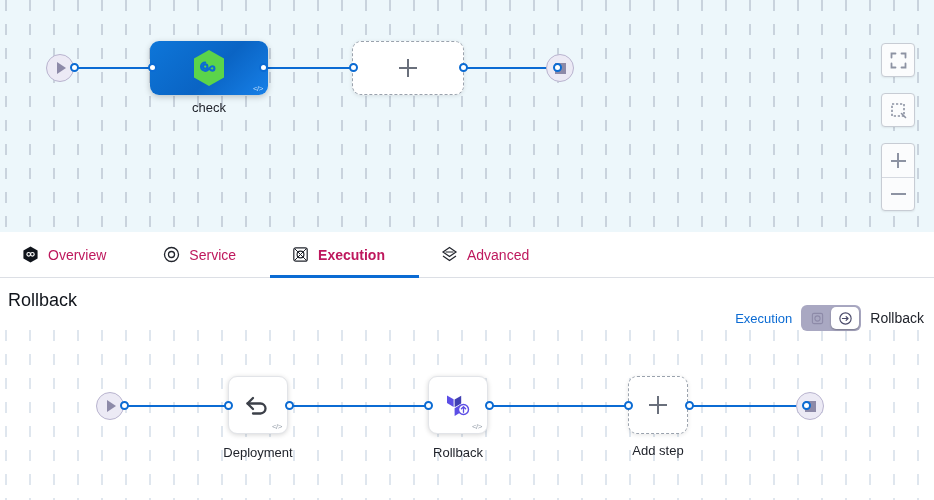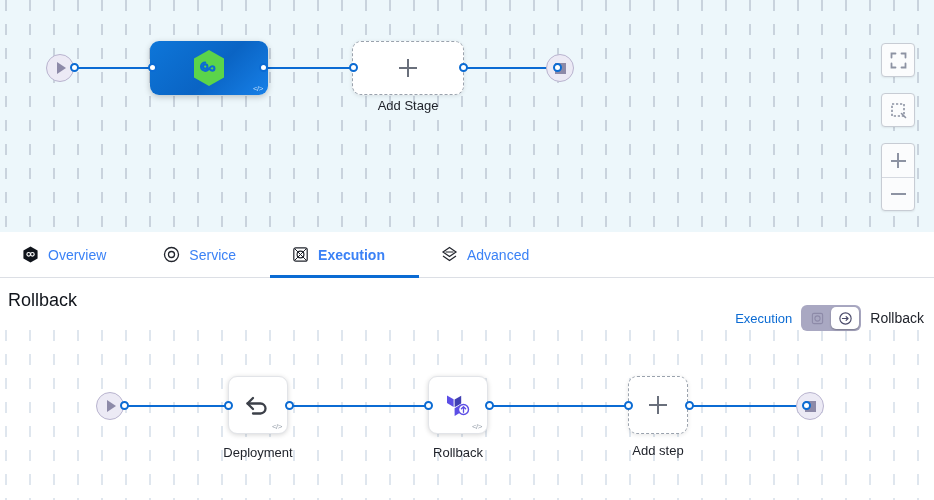--- a/index.html
+++ b/index.html
@@ -145,21 +145,21 @@
   .tabbar {
     position: absolute; left: 0; top: 232px;
     width: 934px; height: 46px;
     background: #ffffff;
     border-bottom: 1px solid #dcdfe5;
     display: flex; align-items: center;
   }
   .tab {
     display: flex; align-items: center; gap: 9px;
     height: 46px; padding: 0 0 0 0;
-    font-size: 14px; color: #3b82f6;
+    font-size: 14px; color: #be185d;
     position: relative;
   }
   .tab-icon { width: 17px; height: 17px; display: block; }
   .tab.active .tab-label { font-weight: bold; }
   .tab.active::after {
     content: ""; position: absolute; left: -22px; right: -34px; bottom: 0;
     height: 3px; background: #0b6bd3;
   }
 
   
@@ -206,27 +206,27 @@
 
   <div class="stage-node stage-check" style="left:150px; top:41px;">
     <svg class="hex-logo" viewBox="0 0 34 38">
       <polygon points="17,1 32,9.5 32,28.5 17,37 2,28.5 2,9.5" fill="#5bd44a"></polygon>
       <path d="M13.2 13.5c-2.4 0-4.2 1.8-4.2 4.1 0 2.3 1.8 4.1 4.2 4.1 1.6 0 2.6-.8 3.6-1.9l1.1-1.2c.8-.9 1.4-1.4 2.3-1.4 1.3 0 2.2 1 2.2 2.2s-.9 2.2-2.2 2.2c-.9 0-1.5-.5-2.3-1.4" fill="none" stroke="#0b6bd3" stroke-width="2.1" stroke-linecap="round"></path>
       <path d="M13.2 21.7c1.6 0 2.6-.8 3.6-1.9" fill="none" stroke="#0b6bd3" stroke-width="2.1" stroke-linecap="round"></path>
       <circle cx="13.2" cy="17.6" r="2.2" fill="none" stroke="#0b6bd3" stroke-width="2.1"></circle>
     </svg>
     <span class="code-badge on-blue">&lt;/&gt;</span>
   </div>
+  <div class="node-label" style="left:150px; top:99px; width:118px;">check</div>
   <div class="dot" style="left:148px; top:63px;"></div>
   <div class="dot" style="left:259px; top:63px;"></div>
 
   <div class="stage-node dashed-node" style="left:352px; top:41px; width:112px; height:54px;">
     <div class="plus"></div>
   </div>
-  <div class="node-label" style="left:352px; top:97px; width:112px;">Add Stage</div>
   <div class="dot" style="left:349px; top:63px;"></div>
   <div class="dot" style="left:459px; top:63px;"></div>
 
   <div class="circle-node" style="left:546px; top:54px;">
     <div class="sq-stop"></div>
   </div>
   <div class="dot" style="left:553px; top:63px;"></div>
 
   <div class="tool-btn" style="left:881px; top:43px;">
     <svg width="17" height="17" viewBox="0 0 17 17">

